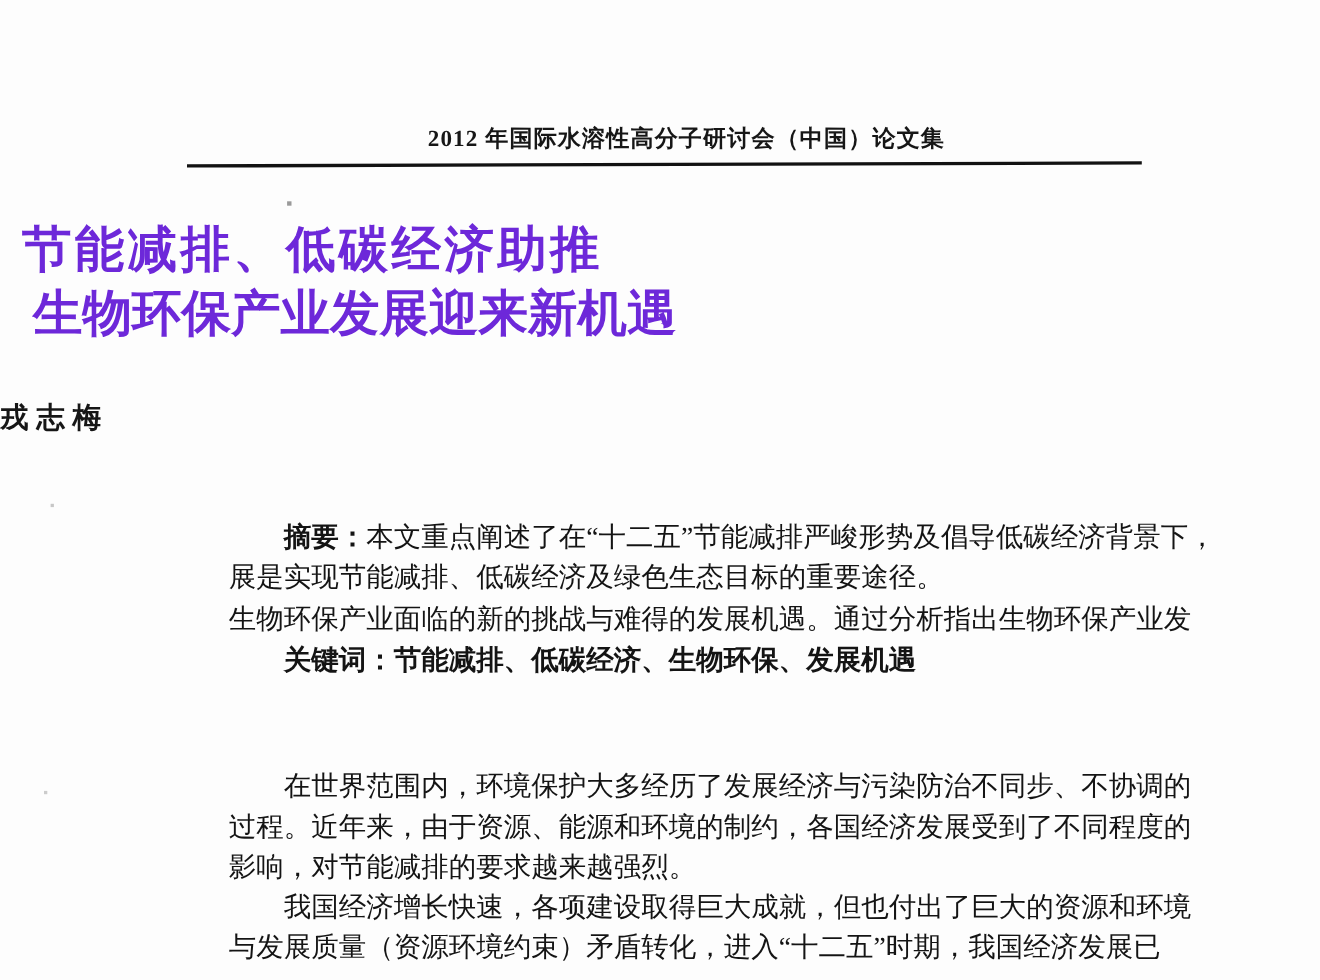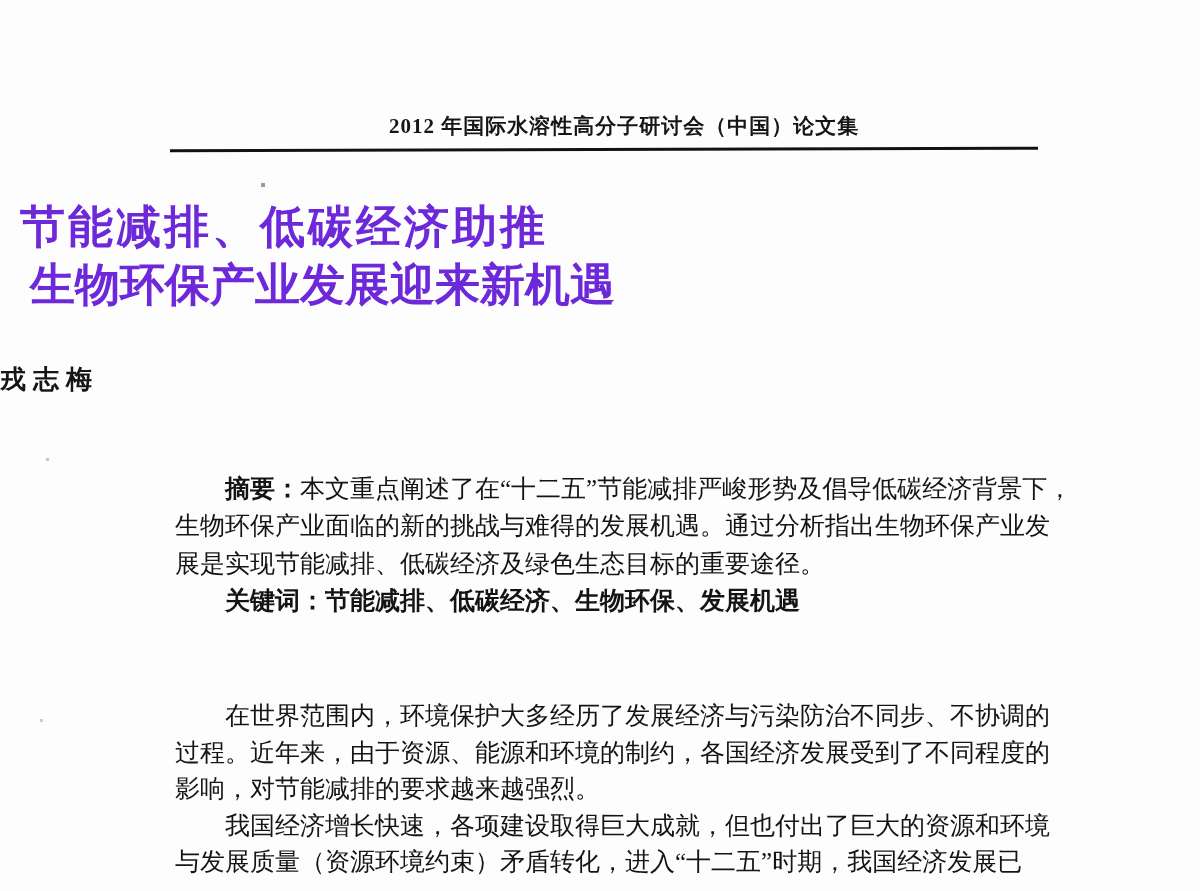--- a/index.html
+++ b/index.html
@@ -81,21 +81,21 @@
     .abstract-block {
       position: absolute;
       top: 470px;
       left: 175px;
       width: 868px;
       font-size: 25px;
       line-height: 37.4px;
       font-family: "Liberation Serif", serif;
       color: #141414;
     }
-    .tl { white-space: nowrap; }
+    .tl { white-space: nowrap; margin-left: 33px; }
     .ind { text-indent: 50px; }
     .b { font-weight: 700; font-family: "Liberation Sans", sans-serif; }
     .kw { font-weight: 700; font-family: "Liberation Sans", sans-serif; }
     
     .section-heading {
       position: absolute;
       top: 655px;
       left: 175px;
       width: 868px;
       font-size: 30px;
@@ -141,22 +141,22 @@
     <div class="t1">节能减排、低碳经济助推</div>
     <div class="t2">生物环保产业发展迎来新机遇</div>
   </div>
 
   <div class="author-line">戎志梅</div>
 
   <div class="abstract-block">
     <div class="tl ind">
       <span class="b">摘要：</span><span>本文重点阐述了在“十二五”节能减排严峻形势及倡导低碳经济背景下，</span>
     </div>
+    <div class="tl">展是实现节能减排、低碳经济及绿色生态目标的重要途径。</div>
     <div class="tl">生物环保产业面临的新的挑战与难得的发展机遇。通过分析指出生物环保产业发</div>
-    <div class="tl">展是实现节能减排、低碳经济及绿色生态目标的重要途径。</div>
     <div class="tl ind">
       <span class="b">关键词：</span><span class="kw">节能减排、低碳经济、生物环保、发展机遇</span>
     </div>
   </div>
 
 
   <div class="body-block">
     <div class="tl ind">在世界范围内，环境保护大多经历了发展经济与污染防治不同步、不协调的</div>
     <div class="tl">过程。近年来，由于资源、能源和环境的制约，各国经济发展受到了不同程度的</div>
     <div class="tl">影响，对节能减排的要求越来越强烈。</div>

